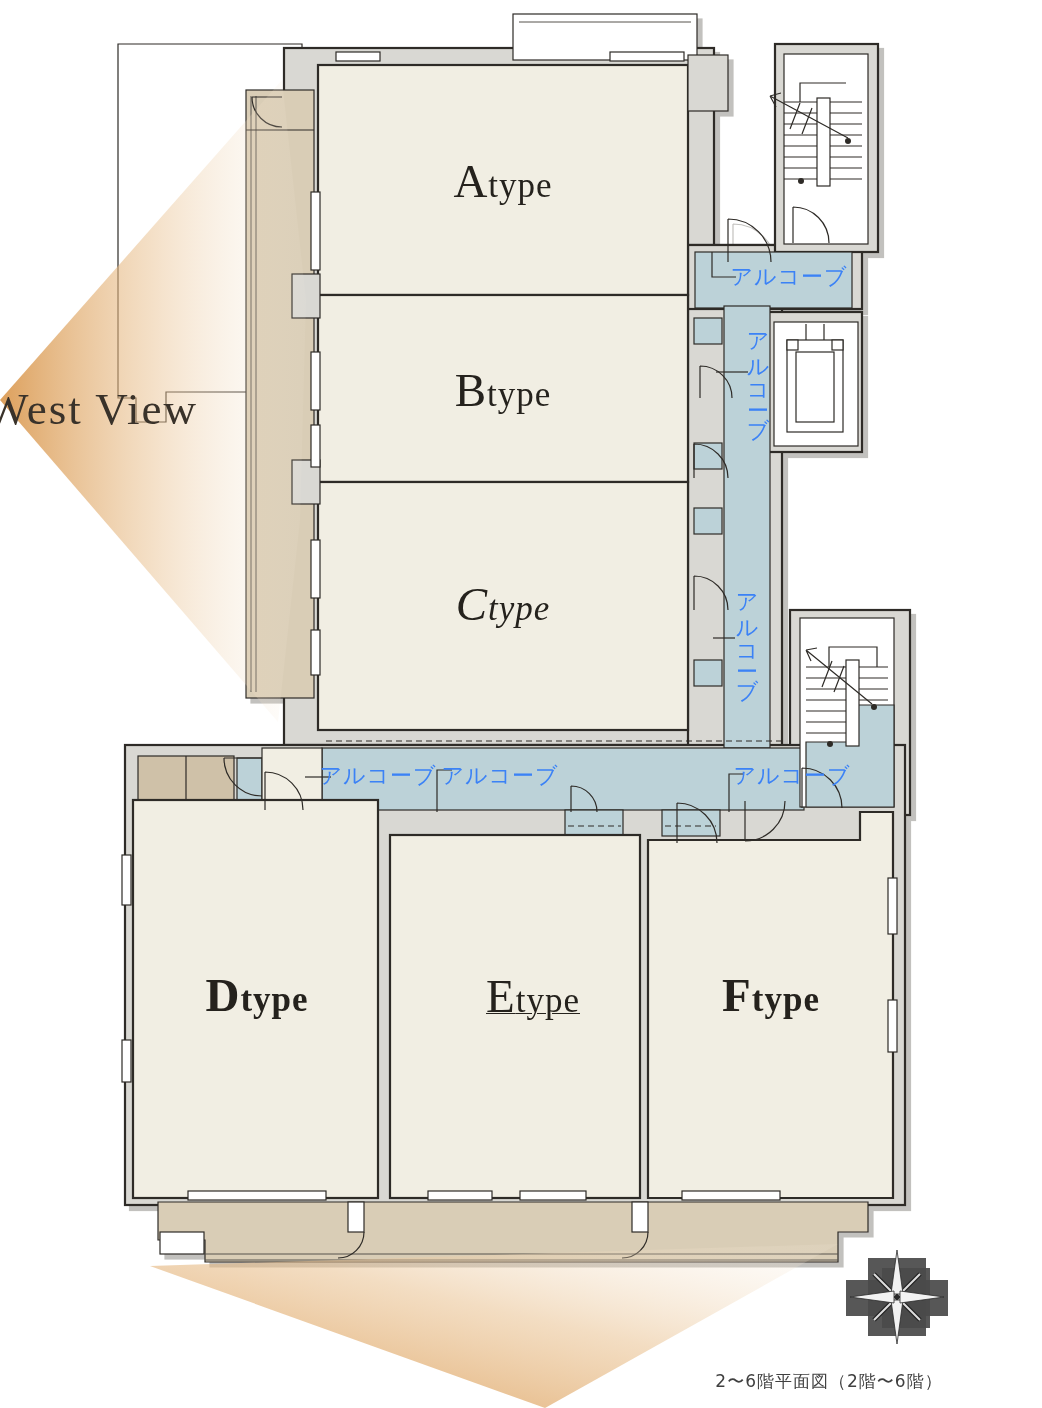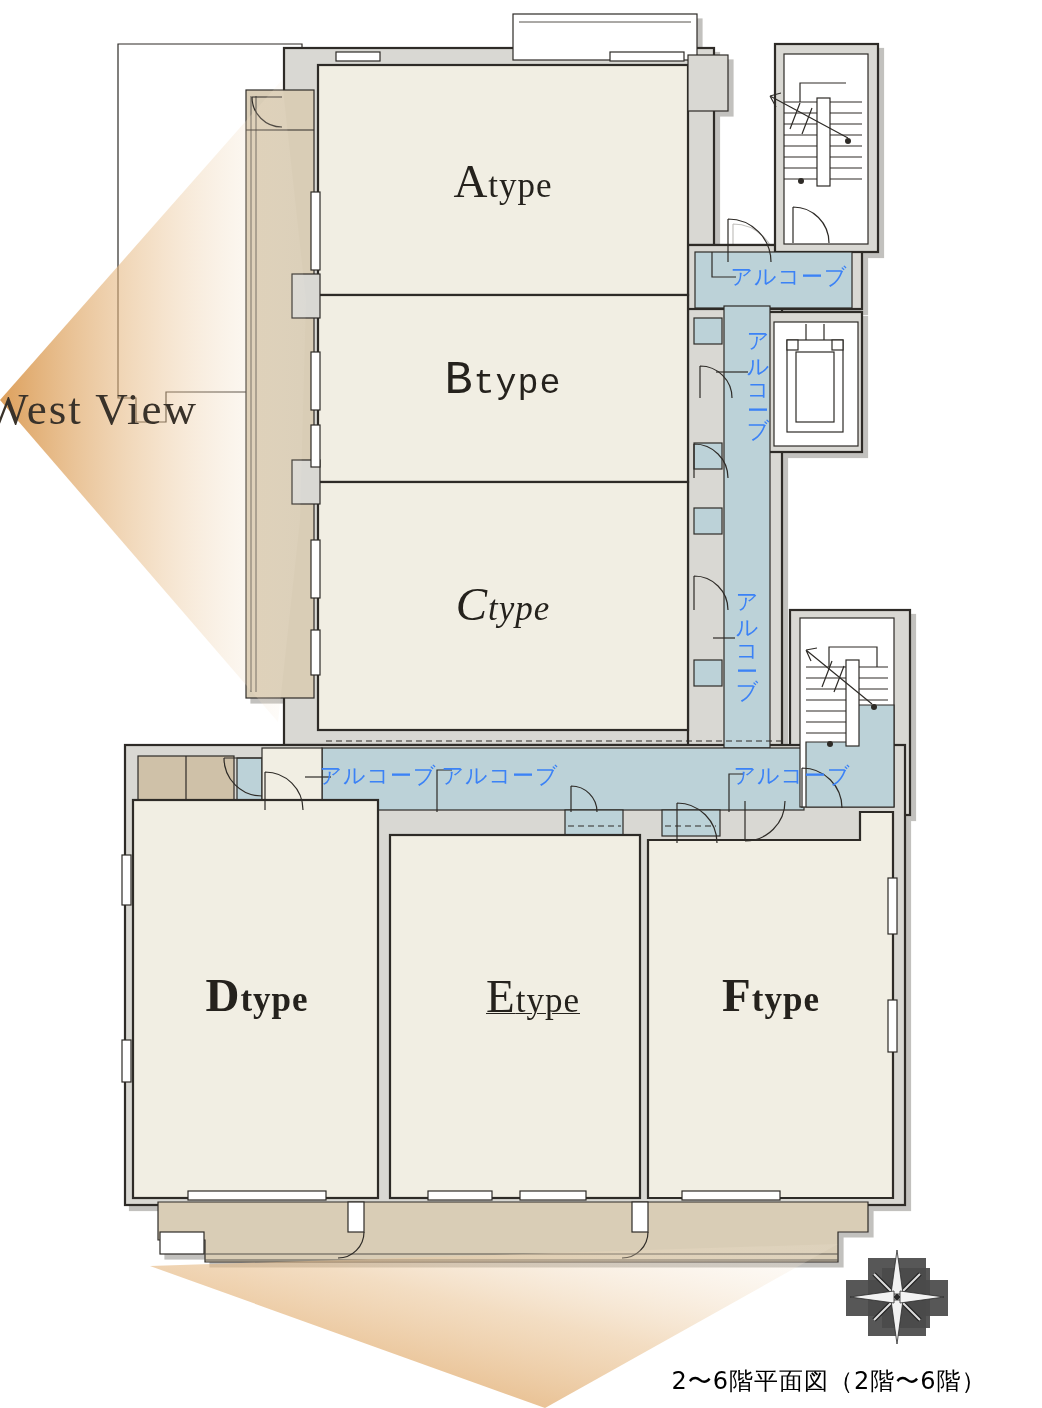--- a/index.html
+++ b/index.html
@@ -24,21 +24,21 @@
   .lbl{position:absolute;white-space:nowrap;}
   .room-label{transform:translate(-50%,-50%);font-family:"Liberation Serif",serif;
               color:#25221d;letter-spacing:1px;}
   .room-label .ri{font-size:47px;}
   .room-label .rt{font-size:35px;margin-top:15px;}
   .alcove{transform:translate(-50%,-50%);font-size:22px;color:#3b82f6;letter-spacing:1px;
           font-family:"DejaVu Sans","Liberation Sans",sans-serif;}
   .alcove.vert{writing-mode:vertical-rl;text-orientation:upright;letter-spacing:2px;}
   .view-label{font-family:"Liberation Serif",serif;color:#39322a;font-size:45px;letter-spacing:2px;}
   .south{transform:translate(-50%,-50%);color:#312a22;}
-  .caption{transform:translate(-50%,-50%);font-size:24px;color:#000000;letter-spacing:1px;
+  .caption{transform:translate(-50%,-50%);font-size:17px;color:#404040;letter-spacing:1px;
            font-family:"DejaVu Sans","Liberation Sans",sans-serif;}
 </style>
 </head>
 <body>
 
 <div id="stage">
 
 <svg id="plan-svg" width="1042" height="1408" viewBox="0 0 1042 1408">
   <defs>
     <linearGradient id="gw" x1="0" y1="0" x2="1" y2="0">
@@ -210,21 +210,21 @@
     <path d="M897,1344 L903,1300 L891,1300 Z" fill="#f2f2f2" stroke="#2a2a2a" stroke-width="0.8"></path>
     <path d="M850,1297 L894,1303 L894,1291 Z" fill="#f2f2f2" stroke="#2a2a2a" stroke-width="0.8"></path>
     <path d="M944,1297 L900,1303 L900,1291 Z" fill="#f2f2f2" stroke="#2a2a2a" stroke-width="0.8"></path>
     <circle cx="897" cy="1297" r="2.5" fill="#2a2a2a"></circle>
   </g>
 </svg>
 
   <div class="lbl room-label" style="left:503px;top:181px;">
     <span class="ri">A</span><span class="rt">type</span>
   </div>
-  <div class="lbl room-label" style="left:503px;top:380px;font-family:Liberation Mono, monospace;">
+  <div class="lbl room-label" style="left:503px;top:390px;">
     <span class="ri">B</span><span class="rt">type</span>
   </div>
   <div class="lbl room-label" style="left:503px;top:604px;font-style:italic;">
     <span class="ri">C</span><span class="rt">type</span>
   </div>
   <div class="lbl room-label" style="left:257px;top:995px;font-weight:bold;">
     <span class="ri">D</span><span class="rt">type</span>
   </div>
   <div class="lbl room-label" style="left:533px;top:996px;text-decoration:underline;">
     <span class="ri">E</span><span class="rt">type</span>

